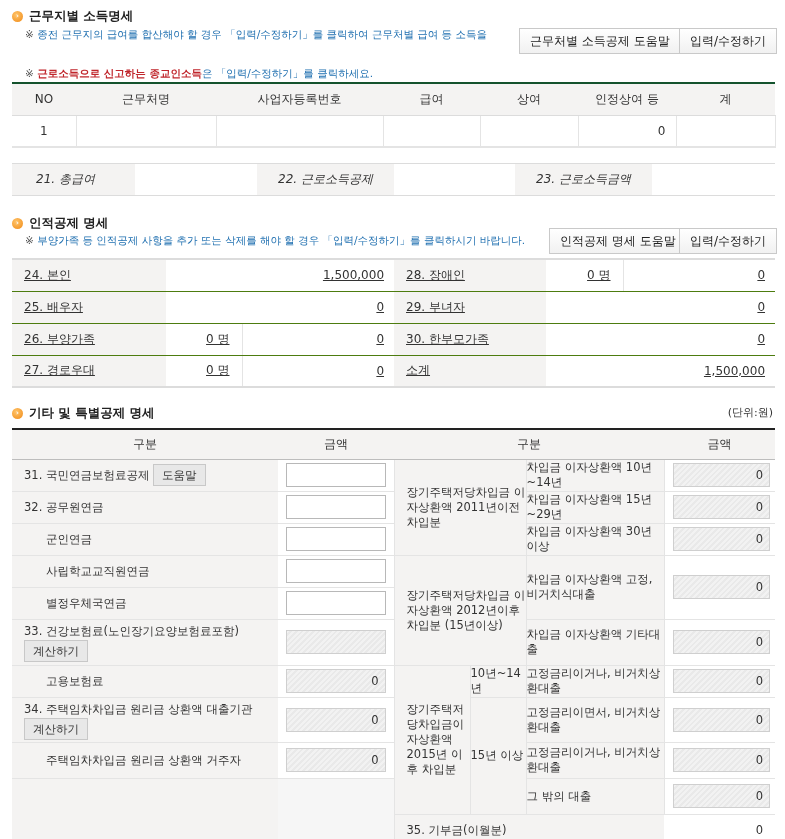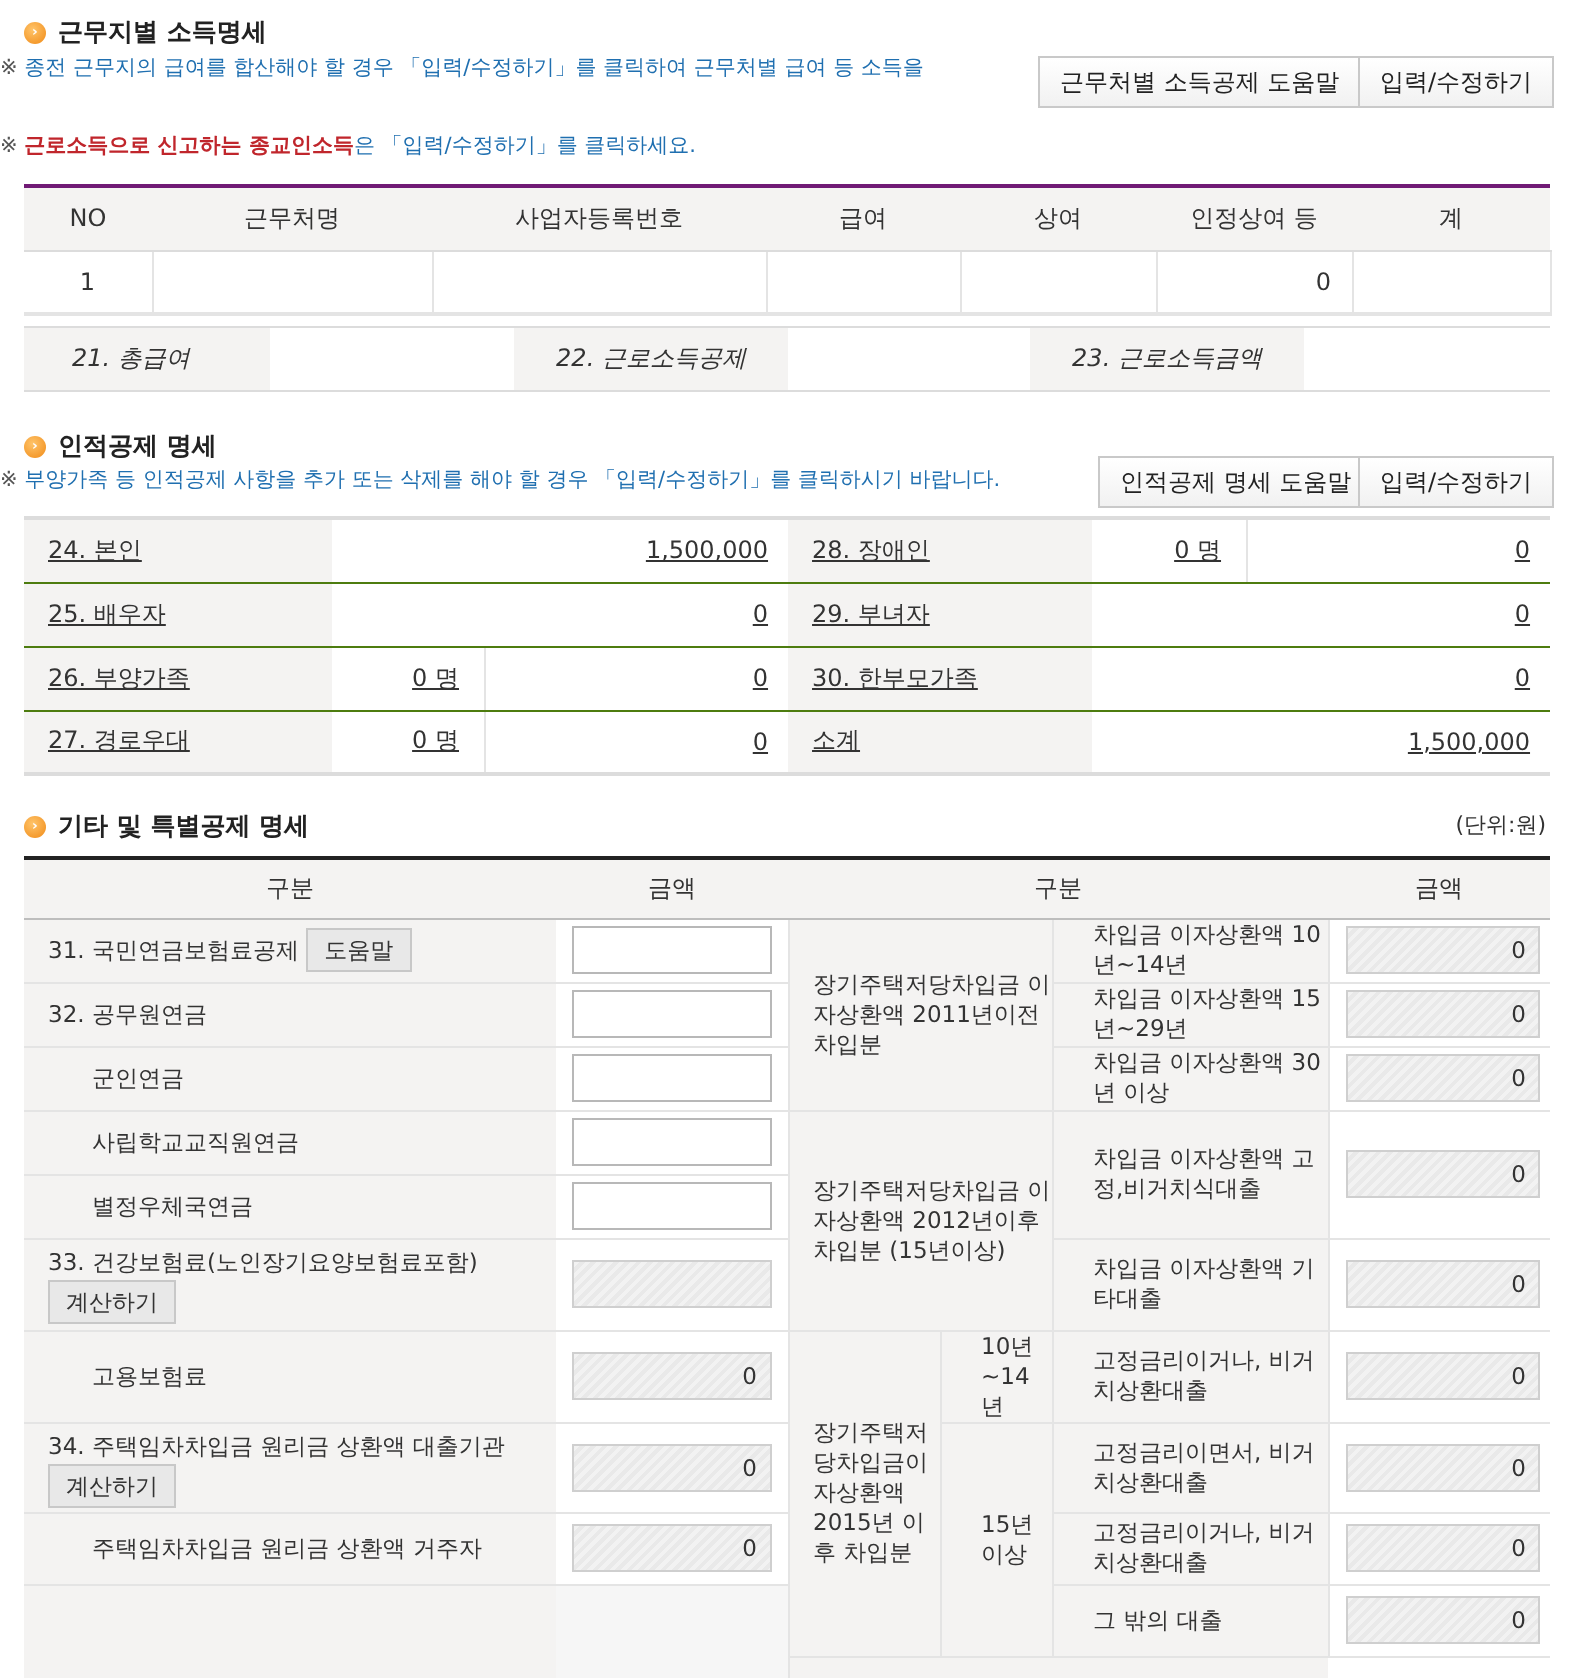--- a/index.html
+++ b/index.html
@@ -14,38 +14,38 @@
     position: absolute; left: 12px;
     font-size: 12.5px; font-weight: bold; color: #222;
     display: flex; align-items: center; gap: 6px;
   }
   .bullet {
     width: 11px; height: 11px; border-radius: 50%;
     background: radial-gradient(circle at 40% 35%, #ffc46a, #f08a16);
     display: inline-flex; align-items: center; justify-content: center;
     color: #fff; font-size: 7px; font-weight: bold; line-height: 1;
   }
-  .note { position: absolute; left: 0; font-size: 10.5px; color: #1f6fb0; line-height: 15px; text-align: right; }
+  .note { position: absolute; left: 25px; font-size: 10.5px; color: #1f6fb0; line-height: 15px; text-align: right; }
   .note .mark { color: #555; }
   .note .red { color: #c0262c; font-weight: bold; }
   .btn {
     position: absolute; height: 26px;
     border: 1px solid #c9c9c9; background: linear-gradient(#ffffff, #f1f1f1);
     font-size: 12px; color: #222; padding: 0 10px; line-height: 24px;
     font-family: "DejaVu Sans", "Liberation Sans", sans-serif; cursor: pointer;
   }
   .sbtn {
     display: inline-block; height: 22px; line-height: 20px;
     border: 1px solid #c8c8c8; background: #e8e8e8; color: #333;
     font-size: 11.5px; padding: 0 8px;
     font-family: "DejaVu Sans", "Liberation Sans", sans-serif; cursor: pointer;
   }
   table { border-collapse: collapse; position: absolute; left: 12px; width: 763px; table-layout: fixed; }
   td, th { font-weight: normal; font-size: 12px; }
-  .t1 { top: 92px; border-top: 2px solid #701a75; }
+  .t1 { top: 82px; border-top: 2px solid #14532d; }
   .t1 th { background: #f4f3f2; height: 32px; border-bottom: 1px solid #dcdcdc; text-align: center; color: #333; }
   .t1 td { height: 32px; border-right: 1px solid #e4e4e4; border-bottom: 2px solid #e4e4e4; text-align: center; background: #fff; }
   .t1 td.r { text-align: right; padding-right: 10px; }
   .t2 { top: 163px; border-top: 1px solid #dcdcdc; border-bottom: 1px solid #dcdcdc; }
   .t2 td { height: 32px; }
   .t2 .lab { background: #f4f3f2; text-align: center; font-style: italic; }
   .t2 .lab.l { text-align: left; padding-left: 24px; }
   .t2 .val { background: #fff; text-align: right; padding-right: 10px; }
   .t3 { top: 258px; border-top: 2px solid #dcdcdc; border-bottom: 2px solid #dcdcdc; }
   .t3 td { height: 32px; border-bottom: 1px solid #4d7c0f; text-decoration: underline; }
@@ -54,21 +54,21 @@
   .t3 .cnt { background: #fff; text-align: right; padding-right: 12px; border-right: 1px solid #e4e4e4; }
   .unit { position: absolute; right: 12px; top: 405px; font-size: 11px; color: #333; }
   .t4 { top: 428px; border-top: 2px solid #222; }
   .t4 th { background: #f4f3f2; height: 30px; border-bottom: 1px solid #bdbdbd; text-align: center; }
   .t4 td { border-bottom: 1px solid #e4e4e4; vertical-align: middle; font-size: 11.5px; }
   .t4 .lab { background: #f4f3f2; padding-left: 12px; }
   .t4 .lab.ind { padding-left: 34px; }
   .t4 .amt { background: #fff; padding: 0 8px; border-right: 1px solid #e4e4e4; }
   .t4 .amt2 { background: #fff; padding: 0 5px 0 8px; }
   .t4 .grp { background: #f4f3f2; padding-left: 12px; border-right: 1px solid #e4e4e4; line-height: 15px; }
-  .t4 .sub { background: #f4f3f2; padding-left: 20px; border-right: 1px solid #e4e4e4; line-height: 15px; }
+  .t4 .sub { background: #f4f3f2; padding-left: 0; border-right: 1px solid #e4e4e4; line-height: 15px; }
   .inp {
     width: 100%; height: 24px; border: 1px solid #b8b8b8; background: #fff;
     text-align: right; padding-right: 6px; font-size: 11.5px; color: #333;
     font-family: "DejaVu Sans", "Liberation Sans", sans-serif;
   }
   .inp.ro {
     background: repeating-linear-gradient(135deg, #f2f2f2 0 2px, #e9e9e9 2px 4px);
     border-color: #cfcfcf;
   }
   .blank { background: #f6f6f6 !important; }

